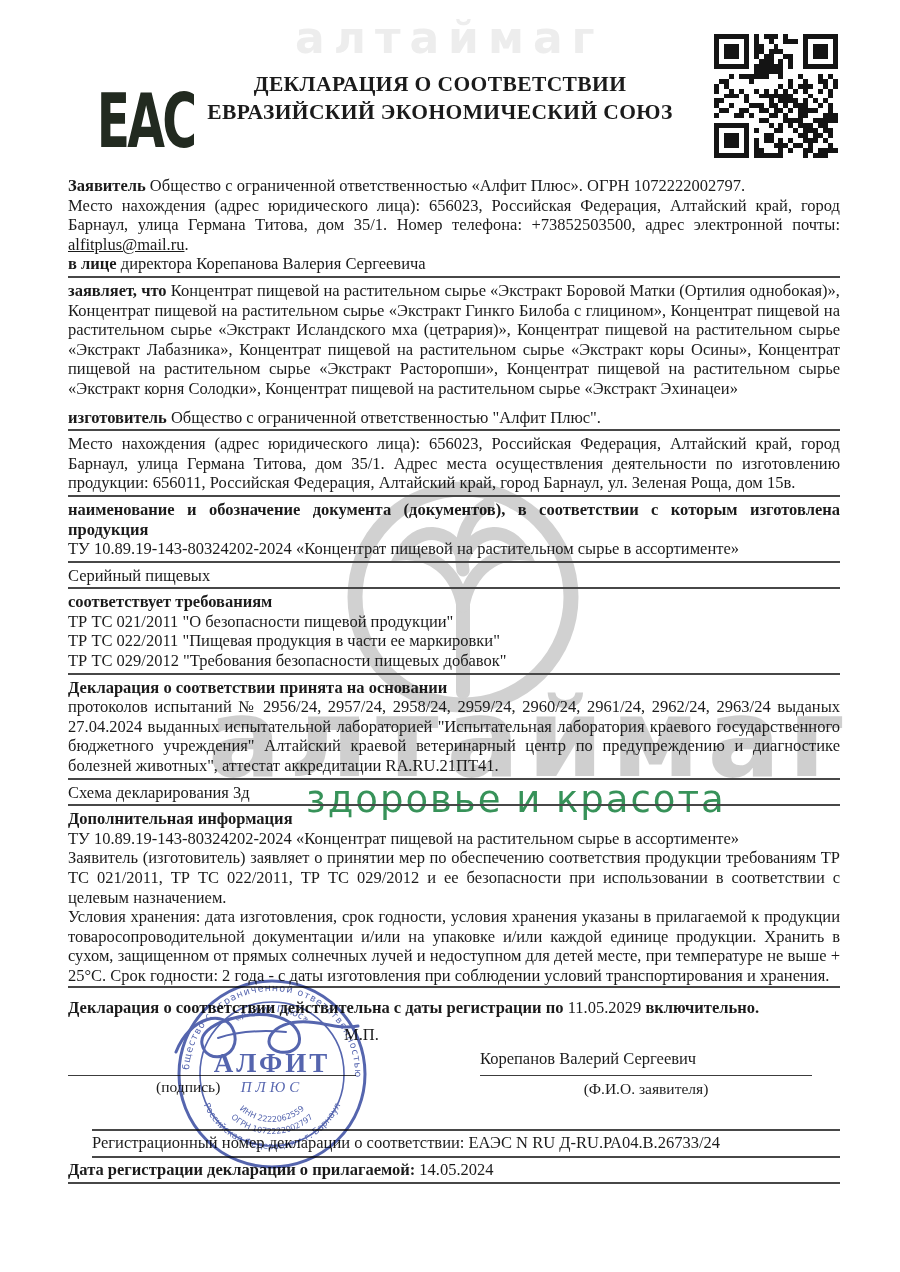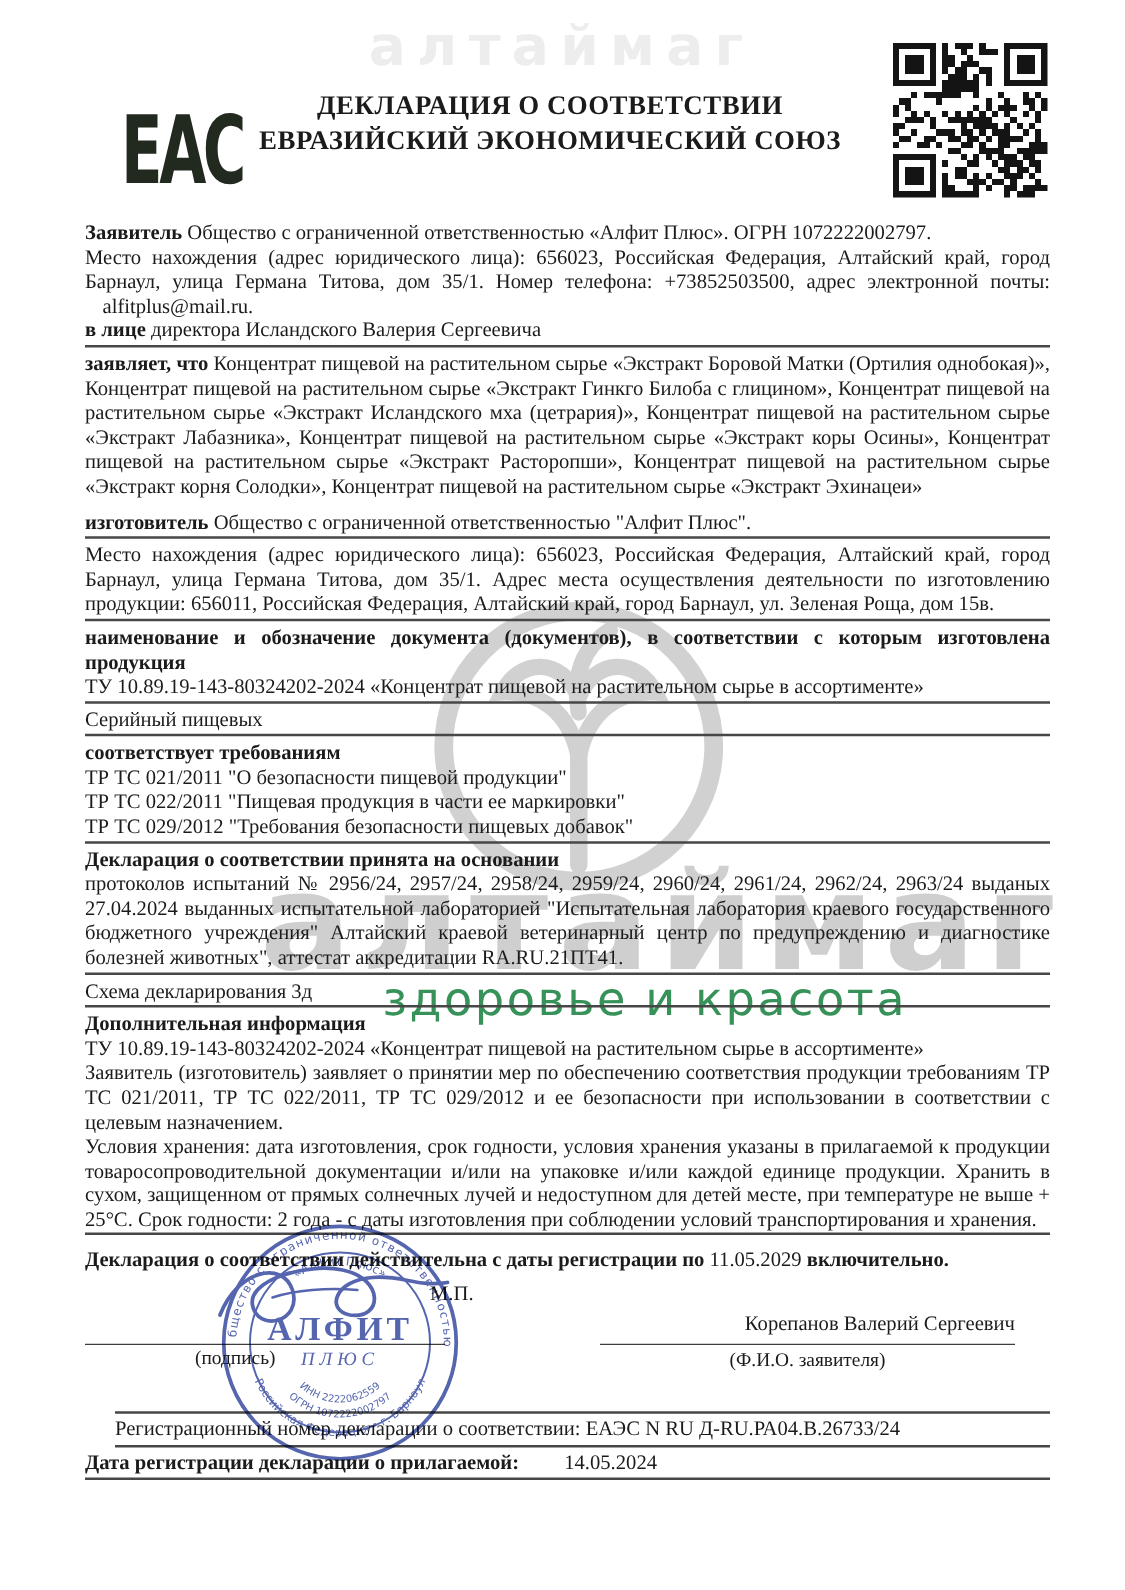--- a/index.html
+++ b/index.html
@@ -23,35 +23,35 @@
           font-size:21.5px;line-height:28px;letter-spacing:.4px;}
   .qr{left:714px;top:34px;width:124px;height:124px;background:#fff;}
   
   .body{position:absolute;z-index:1;left:68px;top:176px;width:772px;
         font-size:16.5px;line-height:19.6px;}
   .body p{margin:0;}
   .just{text-align:justify;}
   b{font-weight:bold;}
   .hr{height:0;border-bottom:2px solid #474747;margin:2px 0 3px 0;}
   .gap{height:9px;}
-  .email{margin-left:14px;}
+  .email{text-decoration:underline;}
   .validity{border-top:2px solid #474747;margin-top:15px;padding-top:10px;font-weight:bold;}
   .validity .plain{font-weight:normal;}
   
   .sigzone{position:relative;height:112px;}
   .sig-line{position:absolute;left:0;top:58px;width:288px;border-top:1.6px solid #3c3c3c;}
   .sig-caption{position:absolute;left:88px;top:60px;font-size:15.5px;}
   .mp{position:absolute;left:276px;top:8px;font-weight:normal;}
-  .fio-name{position:absolute;left:412px;top:32px;width:332px;text-align:right;}
+  .fio-name{position:absolute;left:412px;top:32px;width:332px;text-align:left;}
   .fio-line{position:absolute;left:412px;top:58px;width:332px;border-top:1.6px solid #3c3c3c;}
   .fio-caption{position:absolute;left:412px;top:62px;width:332px;text-align:center;font-size:15.5px;}
   
   .reg1{border-top:2px solid #474747;border-bottom:2px solid #474747;padding:2px 0 3px 0;font-weight:normal;margin-left:24px;}
   .reg2{border-bottom:2px solid #474747;padding:2px 0 3px 0;font-weight:bold;}
-  .reg2 .plain,.reg1 .plain{font-weight:normal;margin-left:32px;}
+  .reg2 .plain,.reg1 .plain{font-weight:normal;}
   .reg2 .plain{font-weight:normal;}
   
   .stamp{position:absolute;z-index:3;left:166px;top:968px;width:212px;height:212px;
          opacity:.88;mix-blend-mode:multiply;}
 </style>
 </head>
 <body>
 
 <div class="page">
 
@@ -394,21 +394,21 @@
         <rect x="20" y="24" width="1" height="1"></rect>
         <rect x="21" y="24" width="1" height="1"></rect>
         <rect x="22" y="24" width="1" height="1"></rect>
       </g>
   </svg>
 
   <div class="body">
 
     <p class="just"><b>Заявитель</b><span> Общество с ограниченной ответственностью «Алфит Плюс». ОГРН 1072222002797.</span></p>
     <p class="just"><span>Место нахождения (адрес юридического лица): 656023, Российская Федерация, Алтайский край, город Барнаул, улица Германа Титова, дом 35/1. Номер телефона: +73852503500, адрес электронной почты: </span><span class="email">alfitplus@mail.ru</span><span>.</span></p>
-    <p><b>в лице</b><span> директора Исландского Валерия Сергеевича</span></p>
+    <p><b>в лице</b><span> директора Корепанова Валерия Сергеевича</span></p>
     <div class="hr"></div>
 
     <p class="just"><b>заявляет, что</b><span> Концентрат пищевой на растительном сырье «Экстракт Боровой Матки (Ортилия однобокая)», Концентрат пищевой на растительном сырье «Экстракт Гинкго Билоба с глицином», Концентрат пищевой на растительном сырье «Экстракт Исландского мха (цетрария)», Концентрат пищевой на растительном сырье «Экстракт Лабазника», Концентрат пищевой на растительном сырье «Экстракт коры Осины», Концентрат пищевой на растительном сырье «Экстракт Расторопши», Концентрат пищевой на растительном сырье «Экстракт корня Солодки», Концентрат пищевой на растительном сырье «Экстракт Эхинацеи»</span></p>
     <div class="gap"></div>
 
     <p><b>изготовитель</b><span> Общество с ограниченной ответственностью "Алфит Плюс".</span></p>
     <div class="hr"></div>
 
     <p class="just">Место нахождения (адрес юридического лица): 656023, Российская Федерация, Алтайский край, город Барнаул, улица Германа Титова, дом 35/1. Адрес места осуществления деятельности по изготовлению продукции: 656011, Российская Федерация, Алтайский край, город Барнаул, ул. Зеленая Роща, дом 15в.</p>
     <div class="hr"></div>

